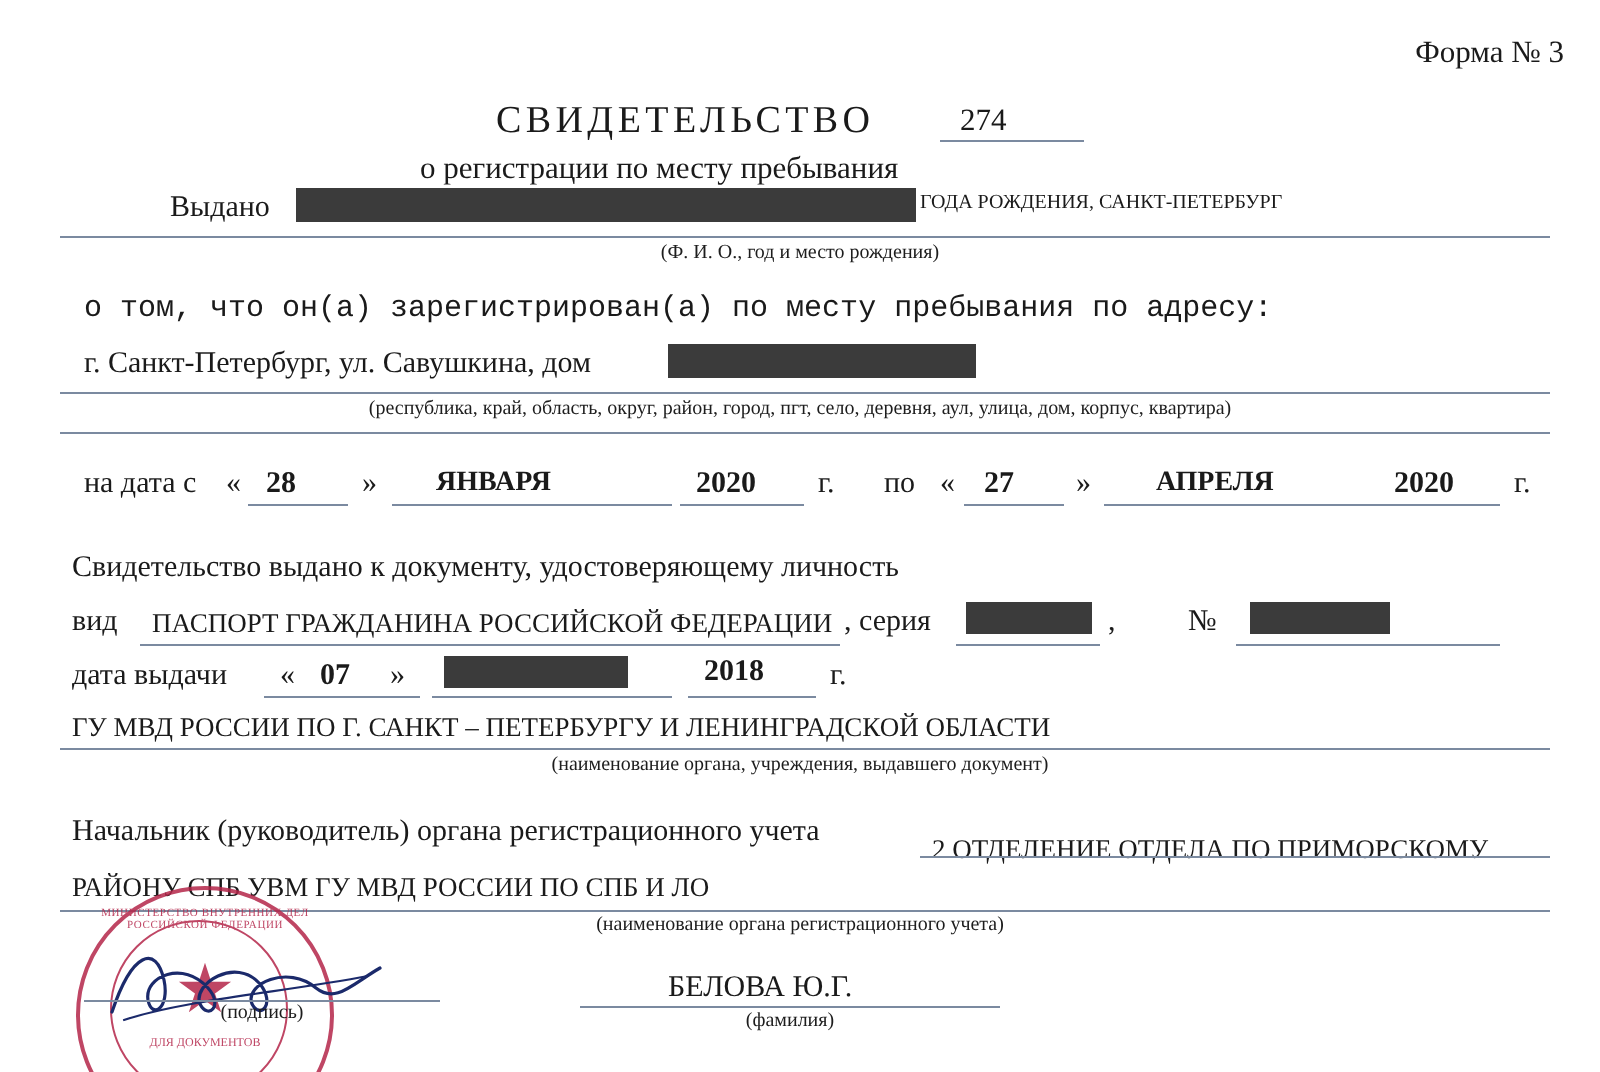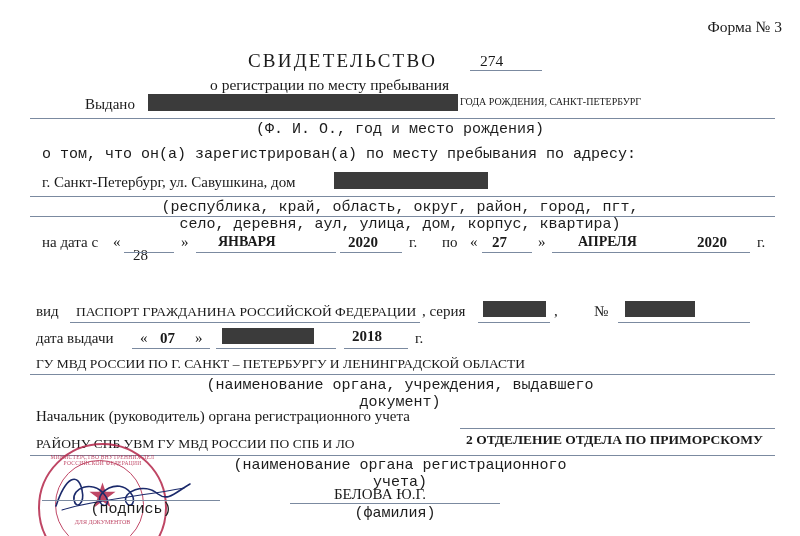--- a/index.html
+++ b/index.html
@@ -29,24 +29,24 @@
     background: #7b8aa0;
   }
   .redact {
     display: inline-block;
     background: #3b3b3b;
     vertical-align: middle;
     height: 14px;
   }
   .caption {
     position: absolute;
-    font-size: 15px;
+    font-size: 10px;
     color: #1d1d1d;
     text-align: center;
-    font-family: Liberation Mono, monospace;
+    font-family: Liberation Serif, serif;
   }
   .txt {
     position: absolute;
     font-size: 15px;
     white-space: nowrap;
   }
   .txt.sm { font-size: 13.5px; }
 
   
   #form-no {
@@ -161,39 +161,40 @@
 
   <div class="txt" style="left:42px; top:146px;font-family:Liberation Mono, monospace;">о том, что он(а) зарегистрирован(а) по месту пребывания по адресу:</div>
   <div class="txt" style="left:42px; top:174px;">г. Санкт-Петербург, ул. Савушкина, дом</div>
   <div class="abs redact" style="left:334px; top:172px; width:154px; height:17px;"></div>
   <div class="rule" style="left:30px; top:196px; width:745px;"></div>
   <div class="caption" style="left:150px; top:199px; width:500px;">(республика, край, область, округ, район, город, пгт, село, деревня, аул, улица, дом, корпус, квартира)</div>
   <div class="rule" style="left:30px; top:216px; width:745px;"></div>
 
   <div class="txt" style="left:42px; top:234px;">на дата с</div>
   <div class="txt" style="left:113px; top:234px;">«</div>
-  <div class="txt" style="left:133px; top:247px; font-weight:normal;">28</div>
+  <div class="txt" style="left:133px; top:234px; font-weight:bold;">28</div>
   <div class="rule" style="left:124px; top:252px; width:50px;"></div>
   <div class="txt" style="left:181px; top:234px;">»</div>
   <div class="txt" style="left:218px; top:234px; font-weight:bold; font-size:14px;">ЯНВАРЯ</div>
   <div class="rule" style="left:196px; top:252px; width:140px;"></div>
   <div class="txt" style="left:348px; top:234px; font-weight:bold;">2020</div>
   <div class="rule" style="left:340px; top:252px; width:62px;"></div>
   <div class="txt" style="left:409px; top:234px;">г.</div>
   <div class="txt" style="left:442px; top:234px;">по</div>
   <div class="txt" style="left:470px; top:234px;">«</div>
   <div class="txt" style="left:492px; top:234px; font-weight:bold;">27</div>
   <div class="rule" style="left:482px; top:252px; width:50px;"></div>
   <div class="txt" style="left:538px; top:234px;">»</div>
   <div class="txt" style="left:578px; top:234px; font-weight:bold; font-size:14px;">АПРЕЛЯ</div>
   <div class="rule" style="left:552px; top:252px; width:140px;"></div>
   <div class="txt" style="left:697px; top:234px; font-weight:bold;">2020</div>
   <div class="rule" style="left:692px; top:252px; width:58px;"></div>
   <div class="txt" style="left:757px; top:234px;">г.</div>
 
+  <div class="txt" style="left:36px; top:276px;">Свидетельство выдано к документу, удостоверяющему личность</div>
 
   <div class="txt" style="left:36px; top:303px;">вид</div>
   <div class="txt sm" style="left:76px; top:304px;">ПАСПОРТ ГРАЖДАНИНА РОССИЙСКОЙ ФЕДЕРАЦИИ</div>
   <div class="rule" style="left:70px; top:322px; width:350px;"></div>
   <div class="txt" style="left:422px; top:303px;">, серия</div>
   <div class="abs redact" style="left:483px; top:301px; width:63px; height:16px;"></div>
   <div class="rule" style="left:478px; top:322px; width:72px;"></div>
   <div class="txt" style="left:554px; top:303px;">,</div>
   <div class="txt" style="left:594px; top:303px;">№</div>
   <div class="abs redact" style="left:625px; top:301px; width:70px; height:16px;"></div>
@@ -208,21 +209,21 @@
   <div class="rule" style="left:216px; top:348px; width:120px;"></div>
   <div class="txt" style="left:352px; top:328px; font-weight:bold;">2018</div>
   <div class="rule" style="left:344px; top:348px; width:64px;"></div>
   <div class="txt" style="left:415px; top:330px;">г.</div>
 
   <div class="txt sm" style="left:36px; top:356px;">ГУ  МВД  РОССИИ  ПО  Г. САНКТ – ПЕТЕРБУРГУ  И  ЛЕНИНГРАДСКОЙ ОБЛАСТИ</div>
   <div class="rule" style="left:30px; top:374px; width:745px;"></div>
   <div class="caption" style="left:200px; top:377px; width:400px;">(наименование органа, учреждения, выдавшего документ)</div>
 
   <div class="txt" style="left:36px; top:408px;">Начальник (руководитель) органа регистрационного учета</div>
-  <div class="txt sm" style="left:466px; top:432px;font-weight:bold;">2 ОТДЕЛЕНИЕ ОТДЕЛА  ПО ПРИМОРСКОМУ</div>
+  <div class="txt sm" style="left:466px; top:417px;">2 ОТДЕЛЕНИЕ ОТДЕЛА  ПО ПРИМОРСКОМУ</div>
   <div class="rule" style="left:460px; top:428px; width:315px;"></div>
   <div class="txt sm" style="left:36px; top:436px;">РАЙОНУ СПБ УВМ  ГУ  МВД  РОССИИ  ПО СПБ  И  ЛО</div>
   <div class="rule" style="left:30px; top:455px; width:745px;"></div>
   <div class="caption" style="left:230px; top:457px; width:340px;">(наименование органа регистрационного учета)</div>
 
   <div id="stamp">
     <div id="stamp-inner"></div>
     <div id="stamp-text-top">МИНИСТЕРСТВО ВНУТРЕННИХ ДЕЛ РОССИЙСКОЙ ФЕДЕРАЦИИ</div>
     <div id="stamp-eagle">★</div>
     <div id="stamp-mid">ДЛЯ ДОКУМЕНТОВ</div>

